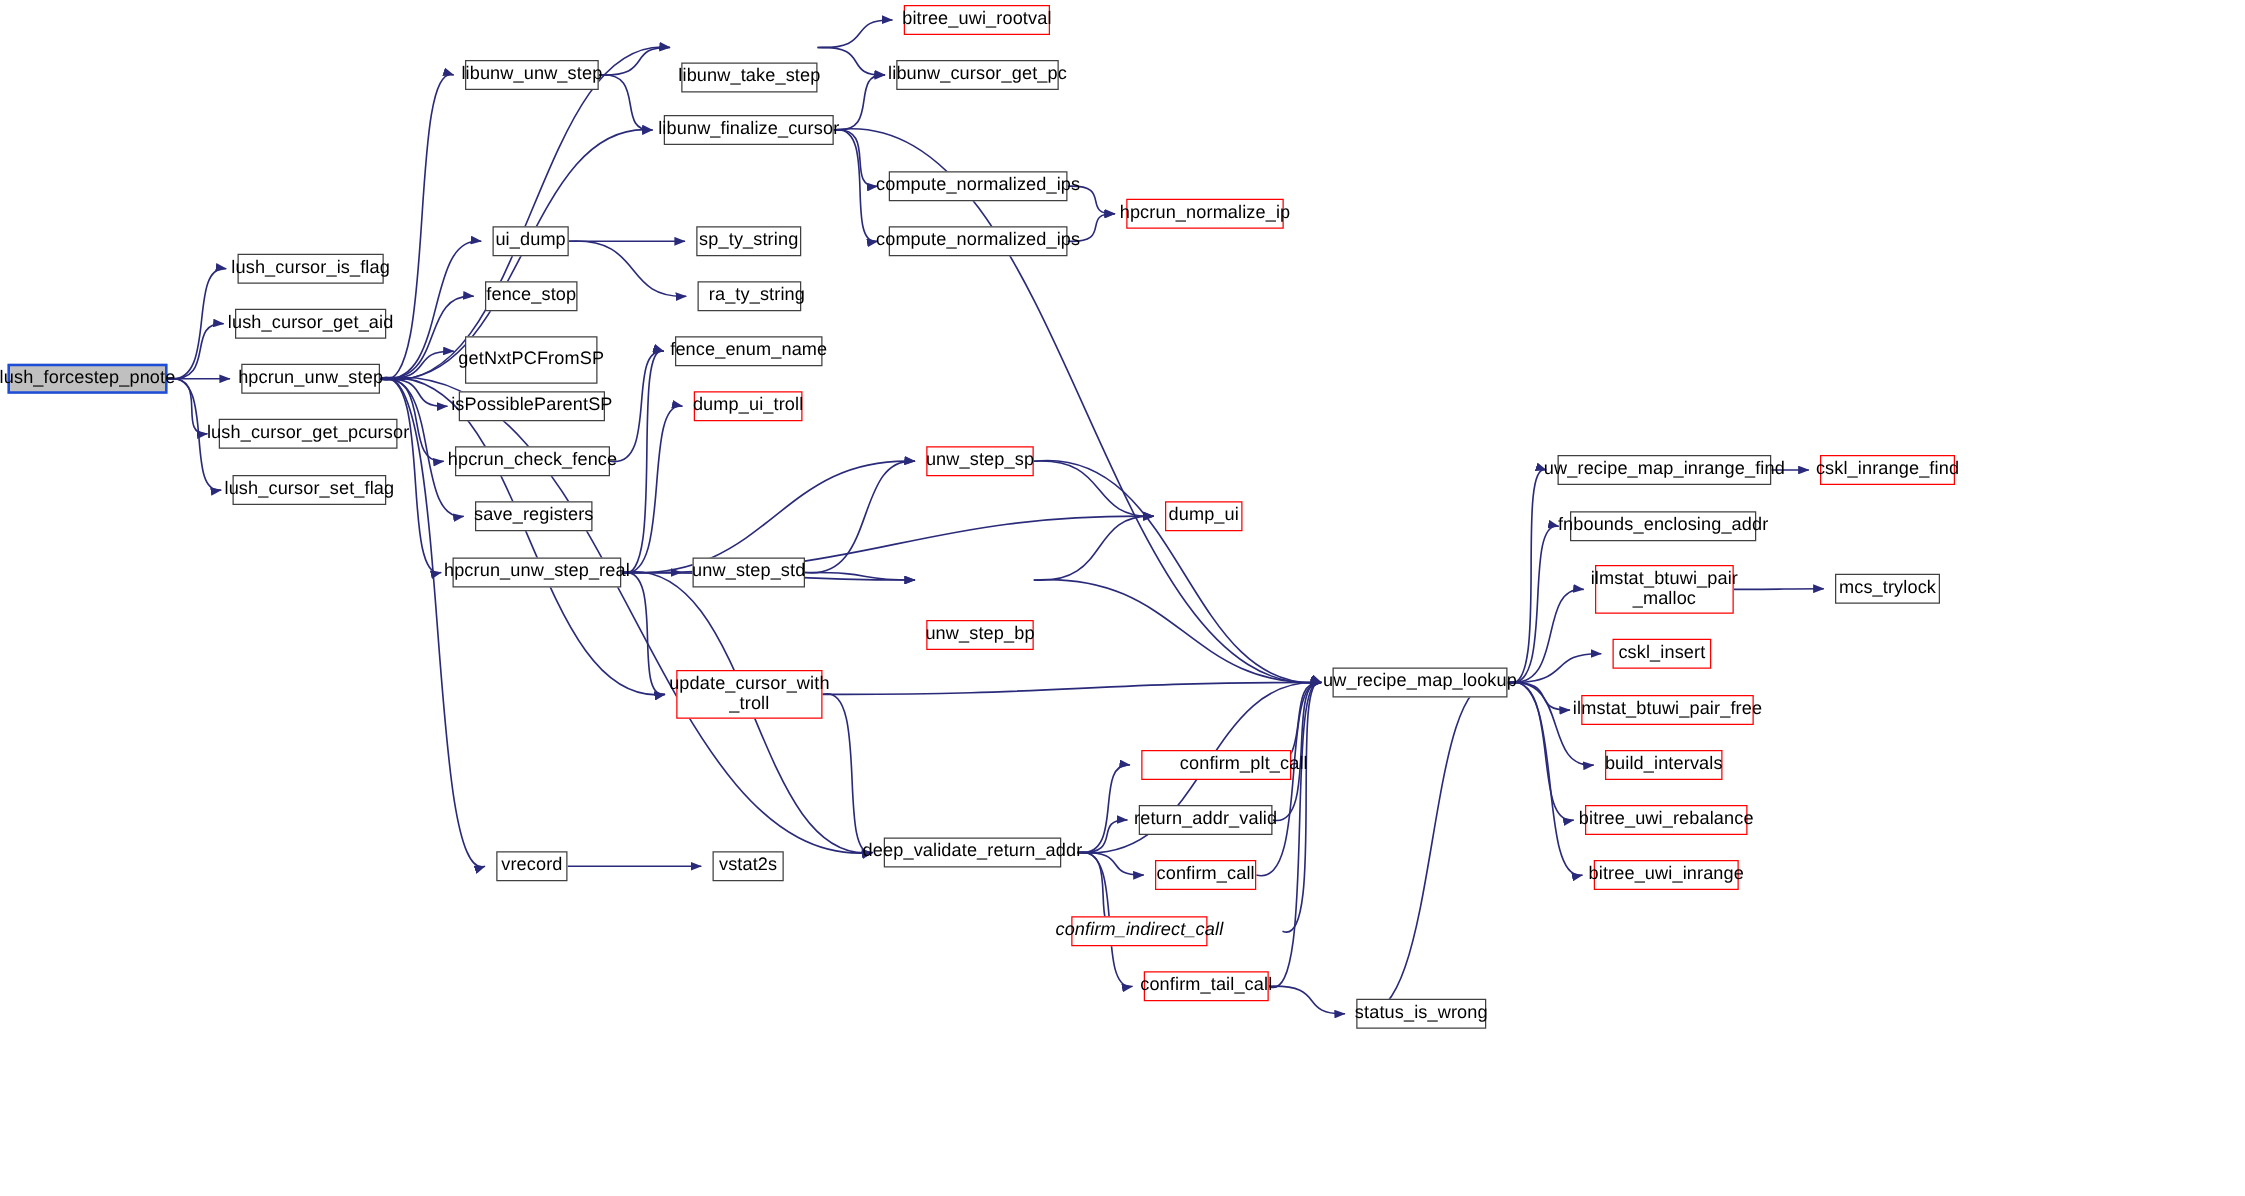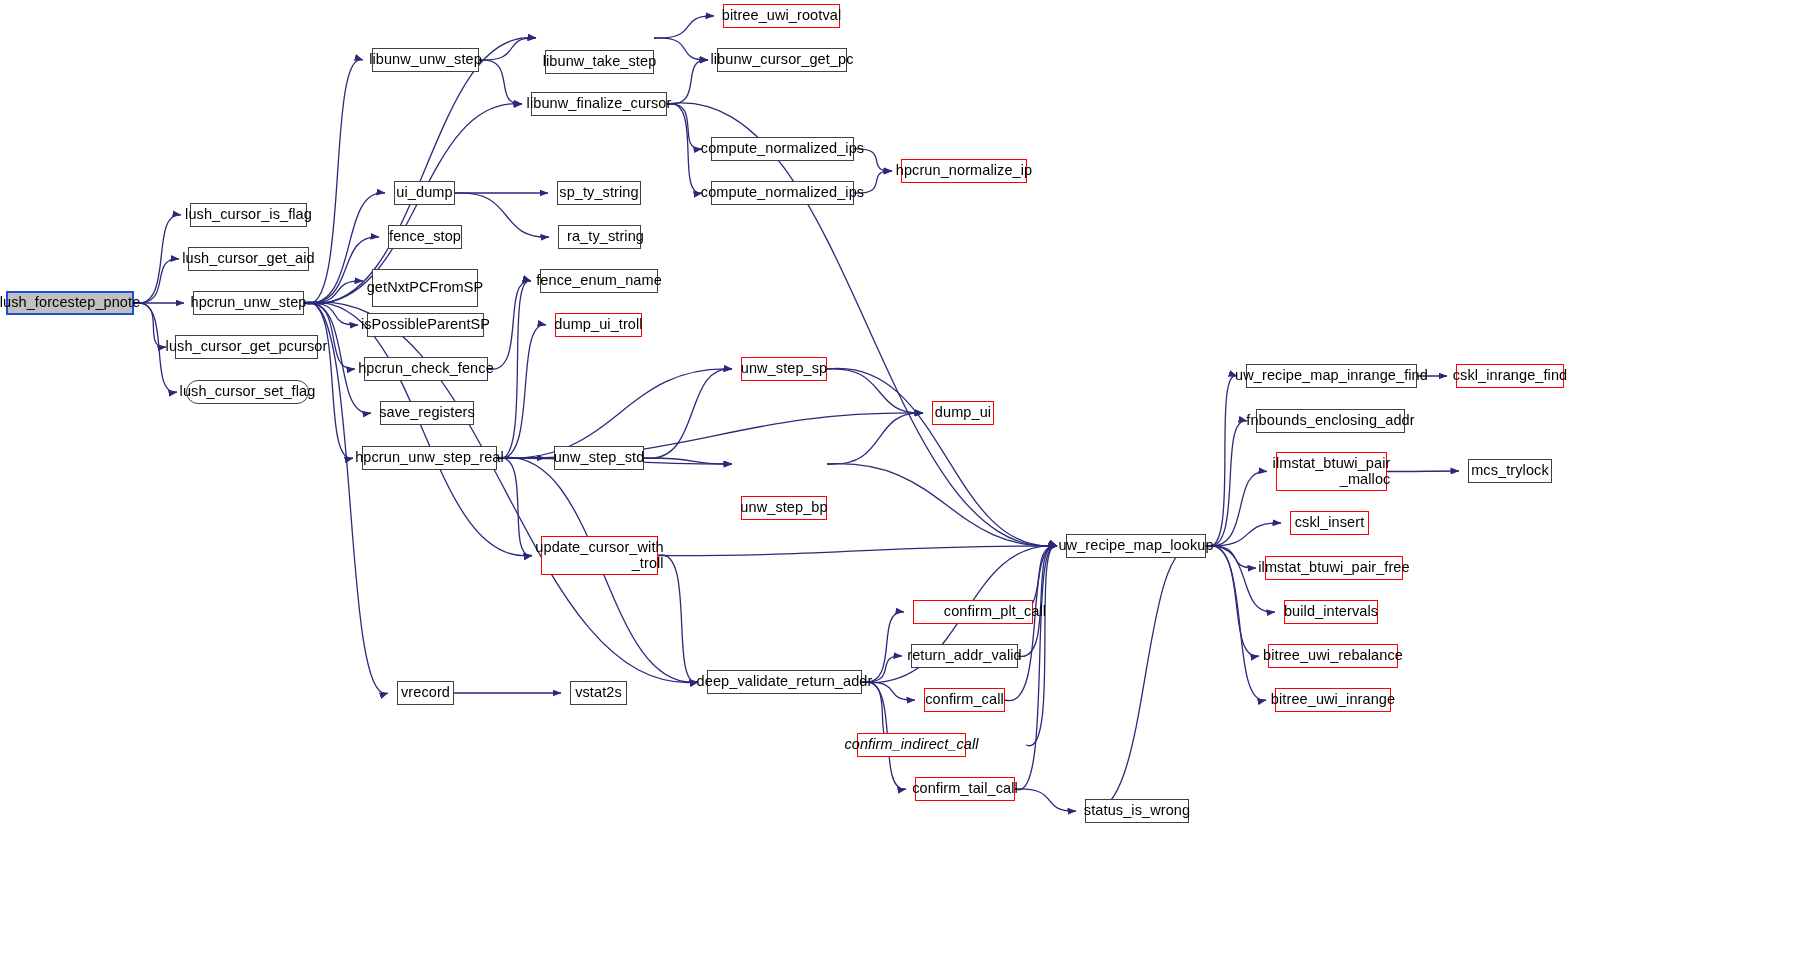--- a/index.html
+++ b/index.html
@@ -34,21 +34,20 @@
     border: 1px solid #404040;
     color: #000000;
     font-size: 14.5px;
     line-height: 1.05;
     white-space: pre;
     letter-spacing: 0.1px;
     z-index: 5;
   }
   .node.red {
     border: 1px solid #ff0000;
-    text-align: right;
   }
   .node.root {
     background: #c0c0c0;
     border: 2px solid #1d4ed8;
   }
 </style>
 </head>
 <body>
 
 <div id="canvas">
@@ -131,21 +130,21 @@
         <path d="M1417,376 C1451.38,376 1421.62,376 1447,376" marker-end="url(#ah)"></path>
         <path d="M1387,471.5 C1439.02,471.5385 1415.98,470.9755 1459,471" marker-end="url(#ah)"></path>
       </g>
   </svg>
   <div id="node-layer">
       <div class="node root" style="left: 6px; top: 291px; width: 128px; height: 24px;">lush_forcestep_pnote</div>
       <div class="node" style="left: 190px; top: 203px; width: 117px; height: 24px;">lush_cursor_is_flag</div>
       <div class="node" style="left: 188px; top: 247px; width: 121px; height: 24px;">lush_cursor_get_aid</div>
       <div class="node" style="left: 193px; top: 291px; width: 111px; height: 24px;">hpcrun_unw_step</div>
       <div class="node" style="left: 175px; top: 335px; width: 143px; height: 24px;">lush_cursor_get_pcursor</div>
-      <div class="node" style="left: 186px; top: 380px; width: 123px; height: 24px; border-radius: 12px;">lush_cursor_set_flag</div>
+      <div class="node" style="left: 186px; top: 380px; width: 123px; height: 24px;">lush_cursor_set_flag</div>
       <div class="node" style="left: 372px; top: 48px; width: 107px; height: 24px;">libunw_unw_step</div>
       <div class="node" style="left: 545px; top: 26px; width: 109px; height: 24px; margin-top: 24px;">libunw_take_step</div>
       <div class="node red" style="left: 723px; top: 4px; width: 117px; height: 24px;">bitree_uwi_rootval</div>
       <div class="node" style="left: 717px; top: 48px; width: 130px; height: 24px;">libunw_cursor_get_pc</div>
       <div class="node" style="left: 531px; top: 92px; width: 136px; height: 24px;">libunw_finalize_cursor</div>
       <div class="node" style="left: 711px; top: 137px; width: 143px; height: 24px;">compute_normalized_ips</div>
       <div class="node" style="left: 711px; top: 181px; width: 143px; height: 24px;">compute_normalized_ips</div>
       <div class="node red" style="left: 901px; top: 159px; width: 126px; height: 24px;">hpcrun_normalize_ip</div>
       <div class="node" style="left: 394px; top: 181px; width: 61px; height: 24px;">ui_dump</div>
       <div class="node" style="left: 557px; top: 181px; width: 84px; height: 24px;">sp_ty_string</div>
@@ -170,21 +169,21 @@
       <div class="node" style="left: 1468px; top: 459px; width: 84px; height: 24px;">mcs_trylock</div>
       <div class="node red" style="left: 1290px; top: 511px; width: 79px; height: 24px;">cskl_insert</div>
       <div class="node" style="left: 1066px; top: 534px; width: 140px; height: 24px;">uw_recipe_map_lookup</div>
       <div class="node red" style="left: 541px; top: 536px; width: 117px; height: 39px;">update_cursor_with
 _troll</div>
       <div class="node red" style="left: 1265px; top: 556px; width: 138px; height: 24px;">ilmstat_btuwi_pair_free</div>
       <div class="node red" style="left: 1284px; top: 600px; width: 94px; height: 24px;">build_intervals</div>
       <div class="node red" style="left: 913px; top: 600px; width: 120px; height: 24px; padding-left: 44px;">confirm_plt_call</div>
       <div class="node red" style="left: 1268px; top: 644px; width: 130px; height: 24px;">bitree_uwi_rebalance</div>
       <div class="node" style="left: 911px; top: 644px; width: 107px; height: 24px;">return_addr_valid</div>
-      <div class="node" style="left: 707px; top: 670px; width: 155px; height: 24px;">deep_validate_return_addr</div>
+      <div class="node" style="left: 707px; top: 670px; width: 142px; height: 24px;">deep_validate_return_addr</div>
       <div class="node" style="left: 397px; top: 681px; width: 57px; height: 24px;">vrecord</div>
       <div class="node" style="left: 570px; top: 681px; width: 57px; height: 24px;">vstat2s</div>
       <div class="node red" style="left: 924px; top: 688px; width: 81px; height: 24px;">confirm_call</div>
       <div class="node red" style="left: 1275px; top: 688px; width: 116px; height: 24px;">bitree_uwi_inrange</div>
       <div class="node red" style="left: 857px; top: 733px; width: 109px; height: 24px; font-style: italic;">confirm_indirect_call</div>
       <div class="node red" style="left: 915px; top: 777px; width: 100px; height: 24px;">confirm_tail_call</div>
       <div class="node" style="left: 1085px; top: 799px; width: 104px; height: 24px;">status_is_wrong</div>
     </div>
 </div>
 

